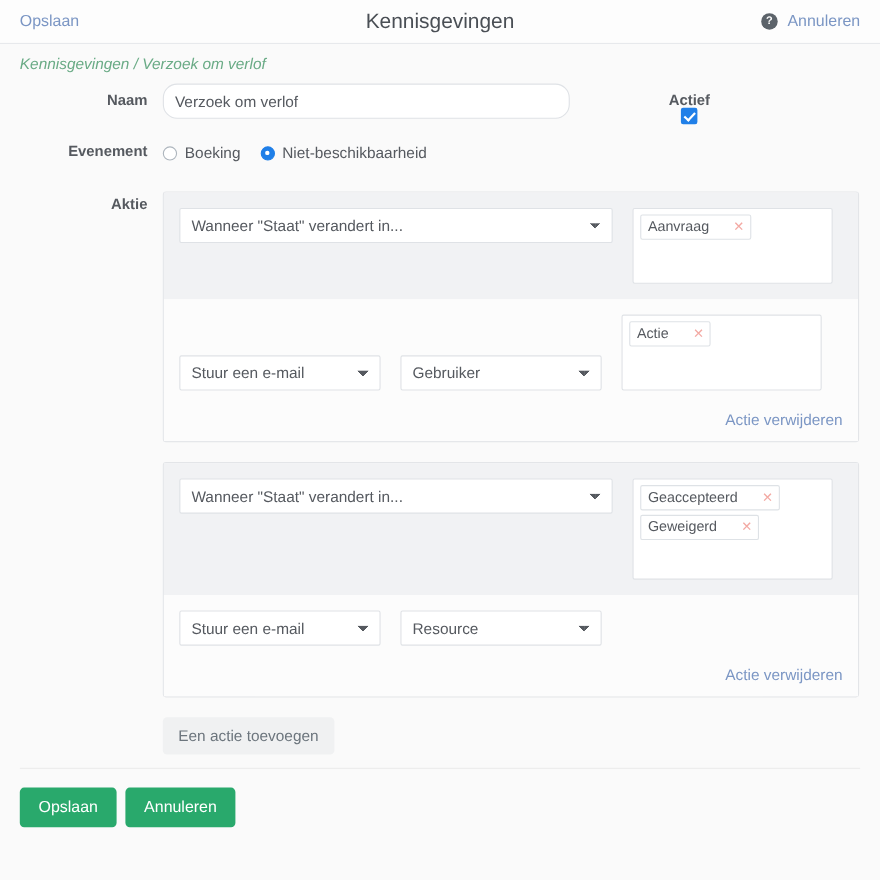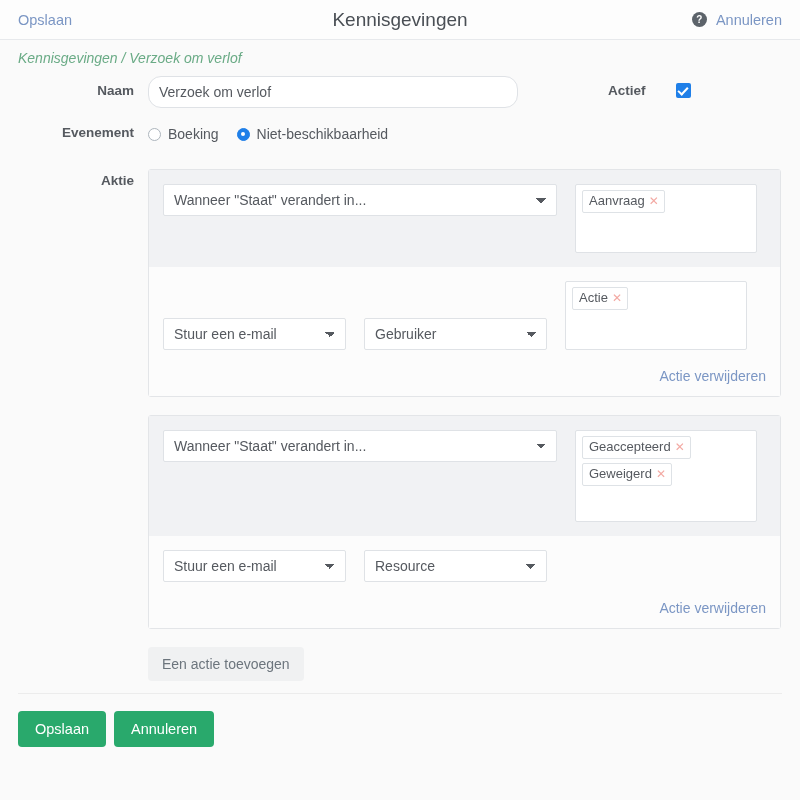--- a/index.html
+++ b/index.html
@@ -97,24 +97,24 @@
     padding: 0 10px;
     font-family: "Liberation Sans", sans-serif;
     font-size: 14px;
     color: #55595f;
     outline: none;
   }
 
   .actief-wrap {
     display: flex;
     align-items: center;
-    gap: 30px;
     padding-top: 7px;
     margin-left: 90px;
     white-space: nowrap;
+    flex-direction: column;
   }
   .actief-label { font-weight: bold; font-size: 13.5px; color: #55595f; }
   .checkbox {
     width: 15px; height: 15px;
     background: #1f7fe8;
     border-radius: 2px;
     position: relative;
     cursor: pointer;
     flex: 0 0 15px;
   }
@@ -240,21 +240,21 @@
   .chip-box.tall { min-height: 92px; }
   .chip {
     border: 1px solid #dee2e6;
     background: #fff;
     border-radius: 2px;
     padding: 1px 5px 2px 6px;
     font-size: 13px;
     color: #55595f;
     display: inline-flex;
     align-items: center;
-    gap: 4px;
+    gap: 22px;
     line-height: 18px;
     white-space: nowrap;
   }
   .chip-x {
     color: #f3a9a3;
     font-size: 12px;
     cursor: pointer;
     line-height: 1;
   }
 

